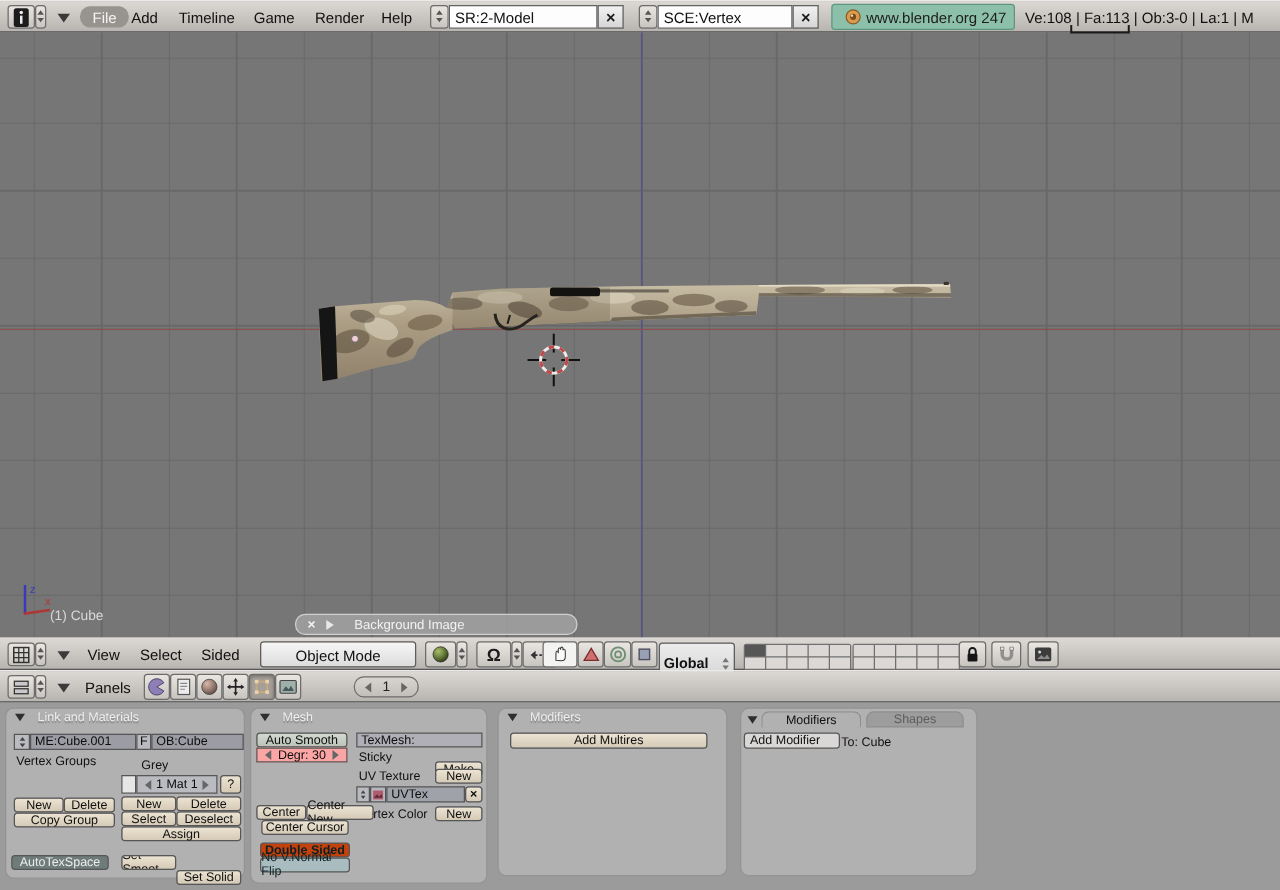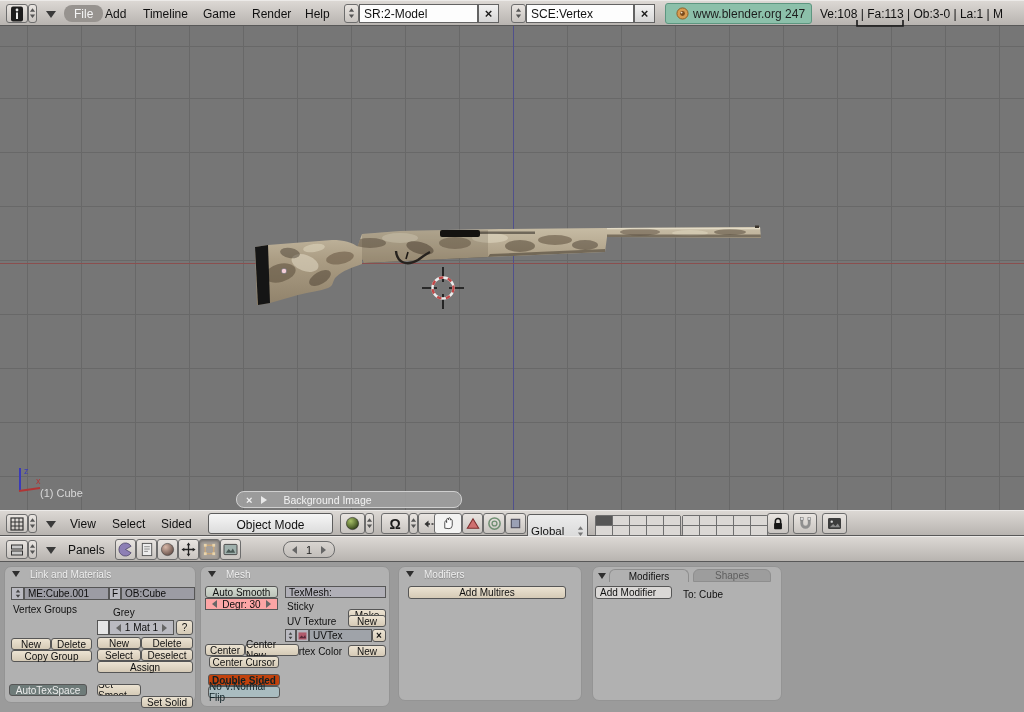--- a/index.html
+++ b/index.html
@@ -283,21 +283,21 @@
       <circle cx="8" cy="8" r="6" fill="none" stroke="#6f8f72" stroke-width="1.6"></circle>
       <circle cx="8" cy="8" r="2.6" fill="none" stroke="#6f8f72" stroke-width="1.4"></circle>
     </svg>
   </div>
   <div class="hbtn" style="left:505px; top:2px; width:21px; height:21px;">
     <svg width="13" height="13" viewBox="0 0 14 14">
       <rect x="2.5" y="2.5" width="9" height="9" fill="#9aa0b4" stroke="#4f4f5e" stroke-width="1.2"></rect>
     </svg>
   </div>
 
-  <div class="abs" style="left:527px; top:3px; width:61px; height:34px; background:linear-gradient(#ececec,#d2d2d2); border:1px solid #5d5d5d; border-radius:3px; display:flex; align-items:center; padding:0 3px; gap:3px;">
+  <div class="abs" style="left:527px; top:3px; width:61px; height:34px; background:linear-gradient(#ececec,#d2d2d2); border:1px solid #5d5d5d; border-radius:3px; display:flex; align-items:center; padding:0 3px; gap:3px;font-weight:bold;">
     <span style="font-size:11.5px; color:#111; flex:1;">Global</span>
     <svg class="ms" width="7" height="11" viewBox="0 0 8 12">
         <path d="M1 4 L4 0 L7 4 Z M1 7 L4 11 L7 7 Z" fill="#777"></path>
       </svg>
   </div>
 
   <div class="layers" style="left:595px;">
     <span class="active"></span>
       <span></span>
       <span></span>
@@ -563,15 +563,15 @@
     <span class="ctri abs" style="left:0; top:0; width:0; height:0; border:4px solid transparent; border-top:6px solid #2e2e2e; margin:6px 0 0 5px;"></span>
     <div class="tab on" style="left:16px; width:80px;">
         <span>Modifiers</span>
       </div>
     <div class="tab off" style="left:100px; width:78px;">
         <span>Shapes</span>
       </div>
     <div class="bbtn" style="left:2px; top:19px; width:77px; height:13px; background:#dad8d6; justify-content:flex-start; padding-left:4px;">
         <span>Add Modifier</span>
       </div>
-    <span class="blabel" style="left:90px; top:22px;text-align:right;">To: Cube</span>
+    <span class="blabel" style="left:80px; top:22px;text-align:right;">To: Cube</span>
   </div>
 </div>
 
 </body></html>

